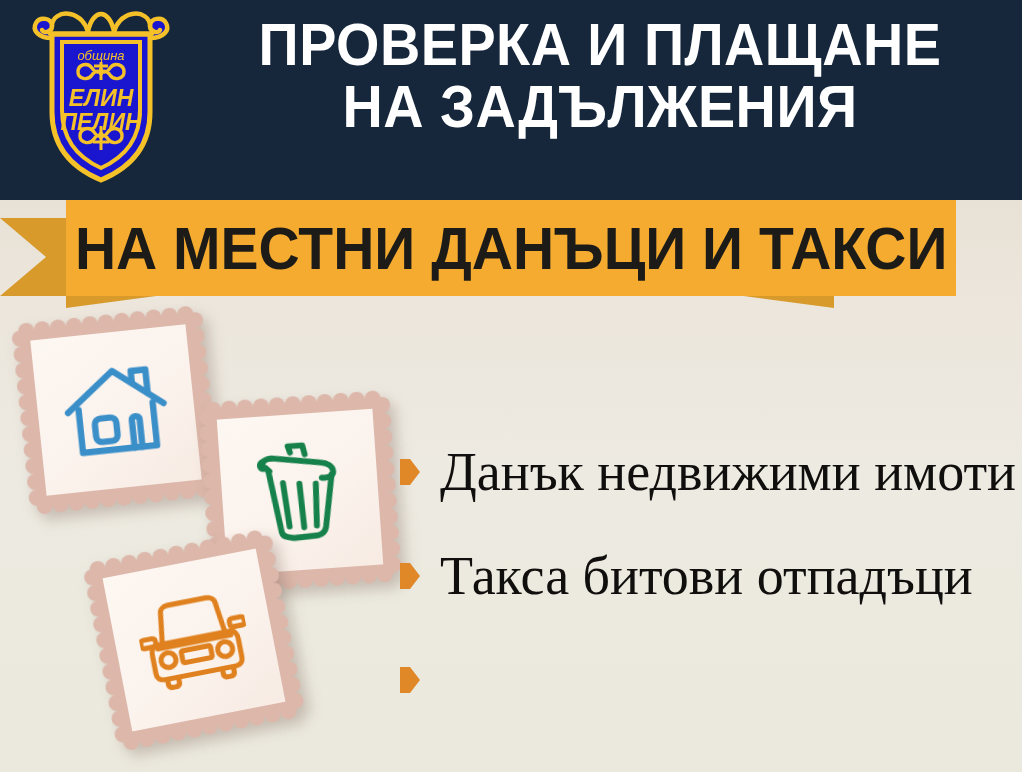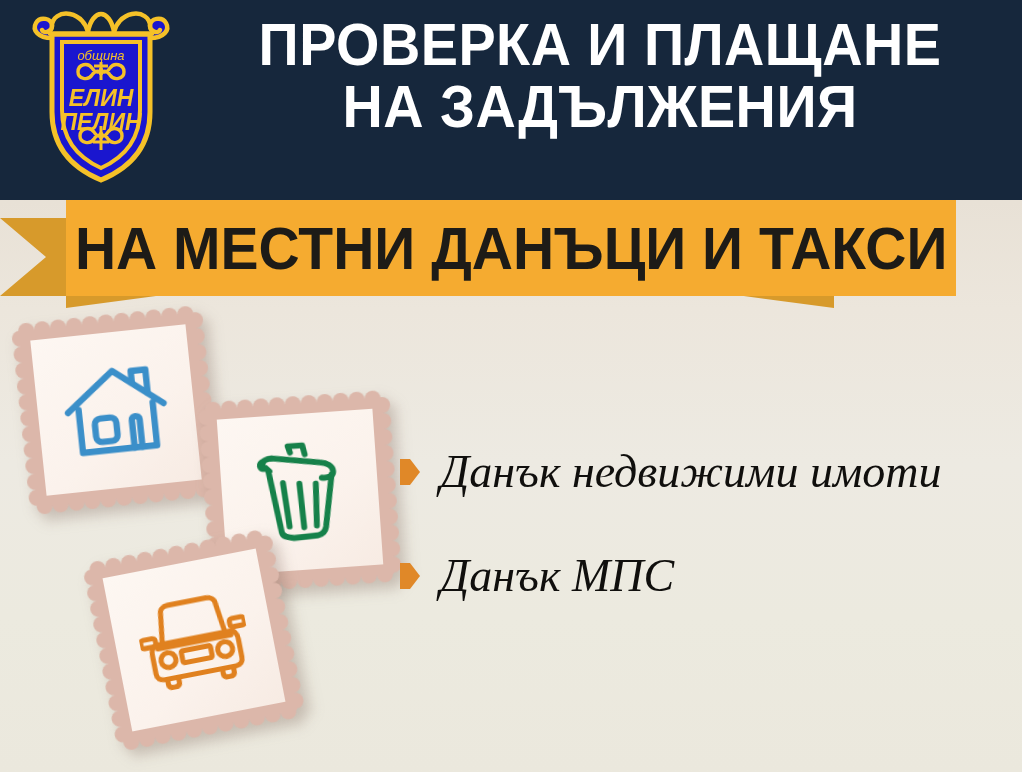--- a/index.html
+++ b/index.html
@@ -177,25 +177,24 @@
   .bullet {
     flex: 0 0 auto;
     width: 20px;
     height: 26px;
     margin-right: 20px;
     background: #e08828;
     clip-path: polygon(0 0, 10px 0, 20px 13px, 10px 26px, 0 26px);
   }
   .list-label {
     font-family: "Liberation Serif", "DejaVu Serif", serif;
-    font-size: 46px;
+    font-size: 54px;
     color: #100f0d;
     white-space: nowrap;
     line-height: 1;
-    font-style: italic;
   }
 
   
   .scallop-svg { position: absolute; inset: 0; }
 </style>
 </head>
 <body>
 
 <div class="poster">
 
@@ -363,17 +362,20 @@
     </div>
   </div>
 
   <div class="list">
     <div class="list-item">
       <span class="bullet"></span>
       <span class="list-label">Данък недвижими имоти</span>
     </div>
     <div class="list-item">
       <span class="bullet"></span>
-      <span class="list-label">Данък МПС</span>
+      <span class="list-label">Такса битови отпадъци</span>
+    </div>
+    <div class="list-item">
+      <span class="bullet"></span>
     </div>
   </div>
 
 </div>
 
 </body></html>

